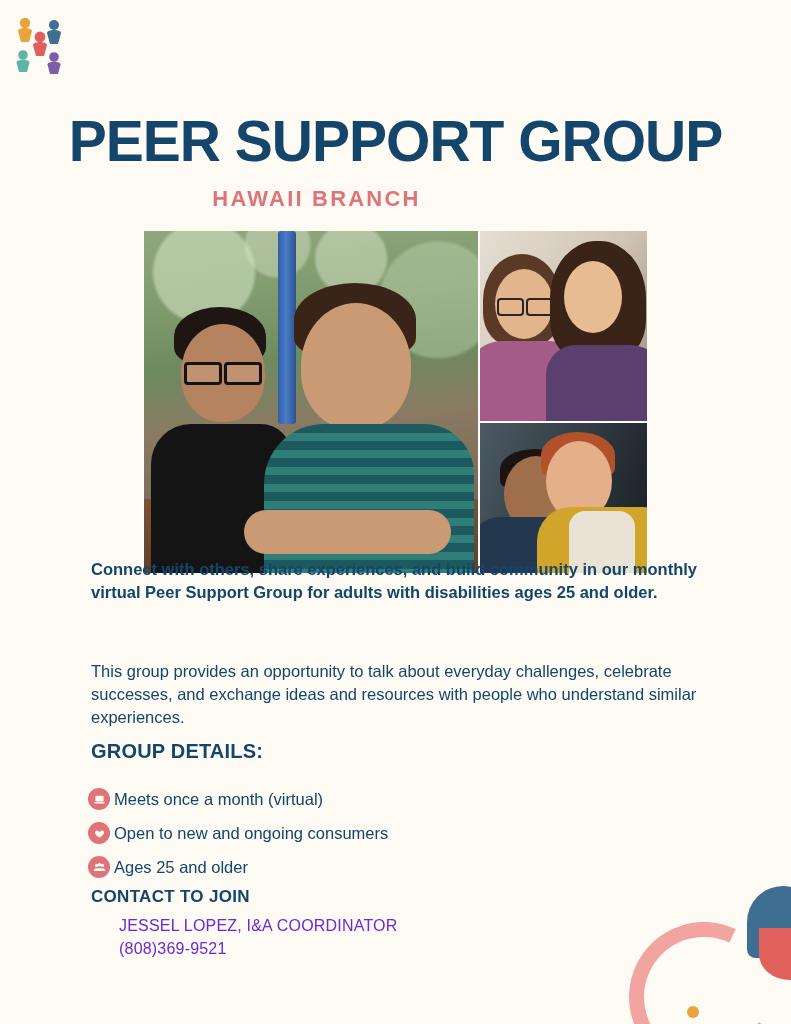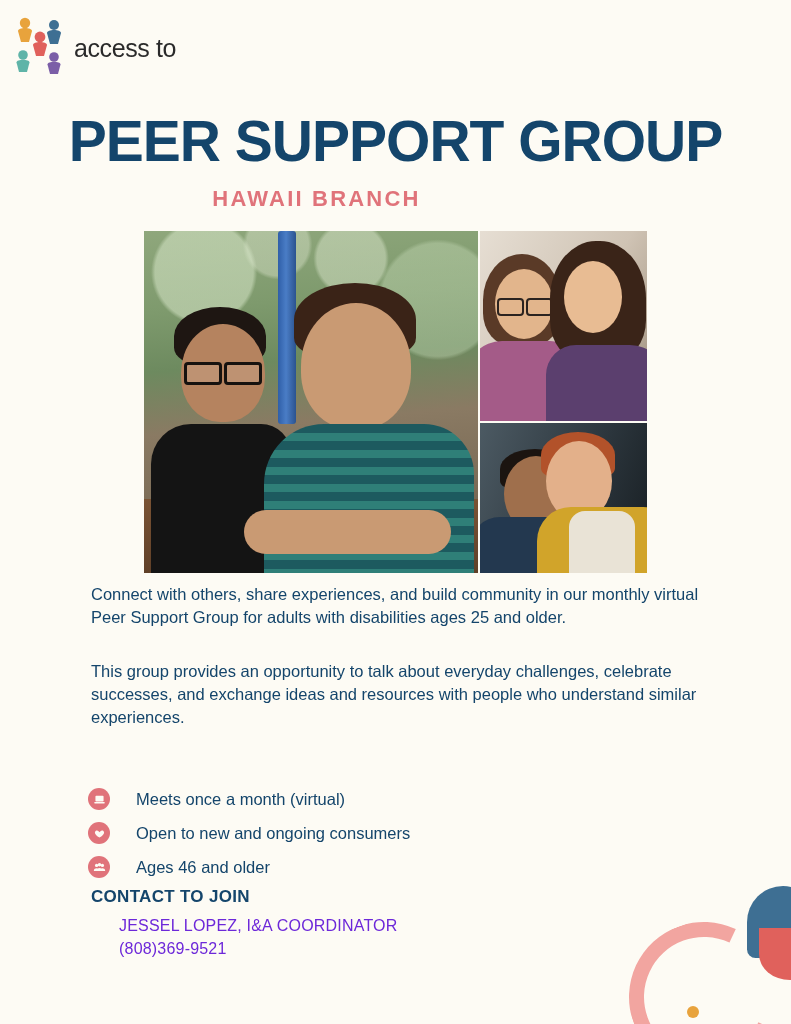--- a/index.html
+++ b/index.html
@@ -233,21 +233,21 @@
 
   
   .body-copy {
     position: absolute;
     left: 91px;
     width: 622px;
     color: #14456b;
     font-size: 16.5px;
     line-height: 1.38;
   }
-  .para1 { top: 583px; }
+  .para1 { top: 558px; font-weight: bold; }
   .para2 { top: 660px; }
 
   .group-details {
     position: absolute;
     left: 91px;
     top: 740px;
     font-size: 20px;
     font-weight: 700;
     color: #14456b;
     letter-spacing: 0.2px;
@@ -256,21 +256,21 @@
   .bullets {
     position: absolute;
     left: 88px;
     top: 782px;
     width: 600px;
     list-style: none;
   }
   .bullets li {
     display: flex;
     align-items: center;
-    gap: 26px;
+    gap: 4px;
     height: 34px;
     color: #14456b;
     font-size: 16.5px;
   }
   .bullet-icon {
     width: 22px; height: 22px;
     border-radius: 50%;
     background: #e0737a;
     display: flex;
     align-items: center;
@@ -352,21 +352,20 @@
         <path d="M33 19 C33 15 47 15 47 19 L44 30 L36 30 Z" fill="#3e6f93"></path>
         <circle cx="26" cy="23" r="5.4" fill="#e0615c"></circle>
         <path d="M19 31 C19 27 33 27 33 31 L30 42 L22 42 Z" fill="#e0615c"></path>
         <circle cx="9" cy="41" r="4.8" fill="#5fb4a8"></circle>
         <path d="M2.5 48.5 C2.5 44.8 15.5 44.8 15.5 48.5 L13 58 L5 58 Z" fill="#5fb4a8"></path>
         <circle cx="40" cy="43" r="4.8" fill="#7b5ea7"></circle>
         <path d="M33.5 50.5 C33.5 46.8 46.5 46.8 46.5 50.5 L44 60 L36 60 Z" fill="#7b5ea7"></path>
       </svg>
     </div>
     <div class="logo-text">
-      <div class="logo-line1">access to</div>
     </div>
   </div>
 
   <h1 class="title">PEER SUPPORT GROUP</h1>
   <div class="subtitle">HAWAII BRANCH</div>
 
   <div class="collage">
     <div class="photo photo-main p1">
       <div class="bokeh"></div>
       <div class="post"></div>
@@ -398,20 +397,21 @@
       <div class="m2-hair"></div>
       <div class="m2-head"></div>
       <div class="m2-body"></div>
       <div class="m2-shirt"></div>
     </div>
   </div>
 
   <p class="body-copy para1">Connect with others, share experiences, and build community in our monthly virtual Peer Support Group for adults with disabilities ages 25 and older.</p>
   <p class="body-copy para2">This group provides an opportunity to talk about everyday challenges, celebrate successes, and exchange ideas and resources with people who understand similar experiences.</p>
 
+  <div class="group-details">GROUP DETAILS:</div>
 
   <ul class="bullets">
     <li>
       <span class="bullet-icon">
         <svg width="13" height="13" viewBox="0 0 16 16" xmlns="http://www.w3.org/2000/svg">
           <rect x="3" y="3.5" width="10" height="7" rx="1" fill="#fdfbf4"></rect>
           <rect x="1.5" y="11" width="13" height="1.8" rx="0.9" fill="#fdfbf4"></rect>
         </svg>
       </span>
       <span>Meets once a month (virtual)</span>
@@ -428,21 +428,21 @@
       <span class="bullet-icon">
         <svg width="13" height="13" viewBox="0 0 16 16" xmlns="http://www.w3.org/2000/svg">
           <circle cx="4.4" cy="5.4" r="2" fill="#fdfbf4"></circle>
           <circle cx="11.6" cy="5.4" r="2" fill="#fdfbf4"></circle>
           <circle cx="8" cy="4.6" r="2.2" fill="#fdfbf4"></circle>
           <path d="M1 12.2 C1 9.8 3 9 4.4 9 C5.8 9 7.8 9.8 7.8 12.2 Z" fill="#fdfbf4"></path>
           <path d="M8.2 12.2 C8.2 9.8 10.2 9 11.6 9 C13 9 15 9.8 15 12.2 Z" fill="#fdfbf4"></path>
           <path d="M4.6 12.4 C4.6 9.7 6.4 8.6 8 8.6 C9.6 8.6 11.4 9.7 11.4 12.4 Z" fill="#fdfbf4"></path>
         </svg>
       </span>
-      <span>Ages 46 and older</span>
+      <span>Ages 25 and older</span>
     </li>
   </ul>
 
   <div class="contact-head">CONTACT TO JOIN</div>
   <div class="contact-lines">
     <div>JESSEL LOPEZ, I&amp;A COORDINATOR</div>
     <div>(808)369-9521</div>
   </div>
 
   <div class="corner">

